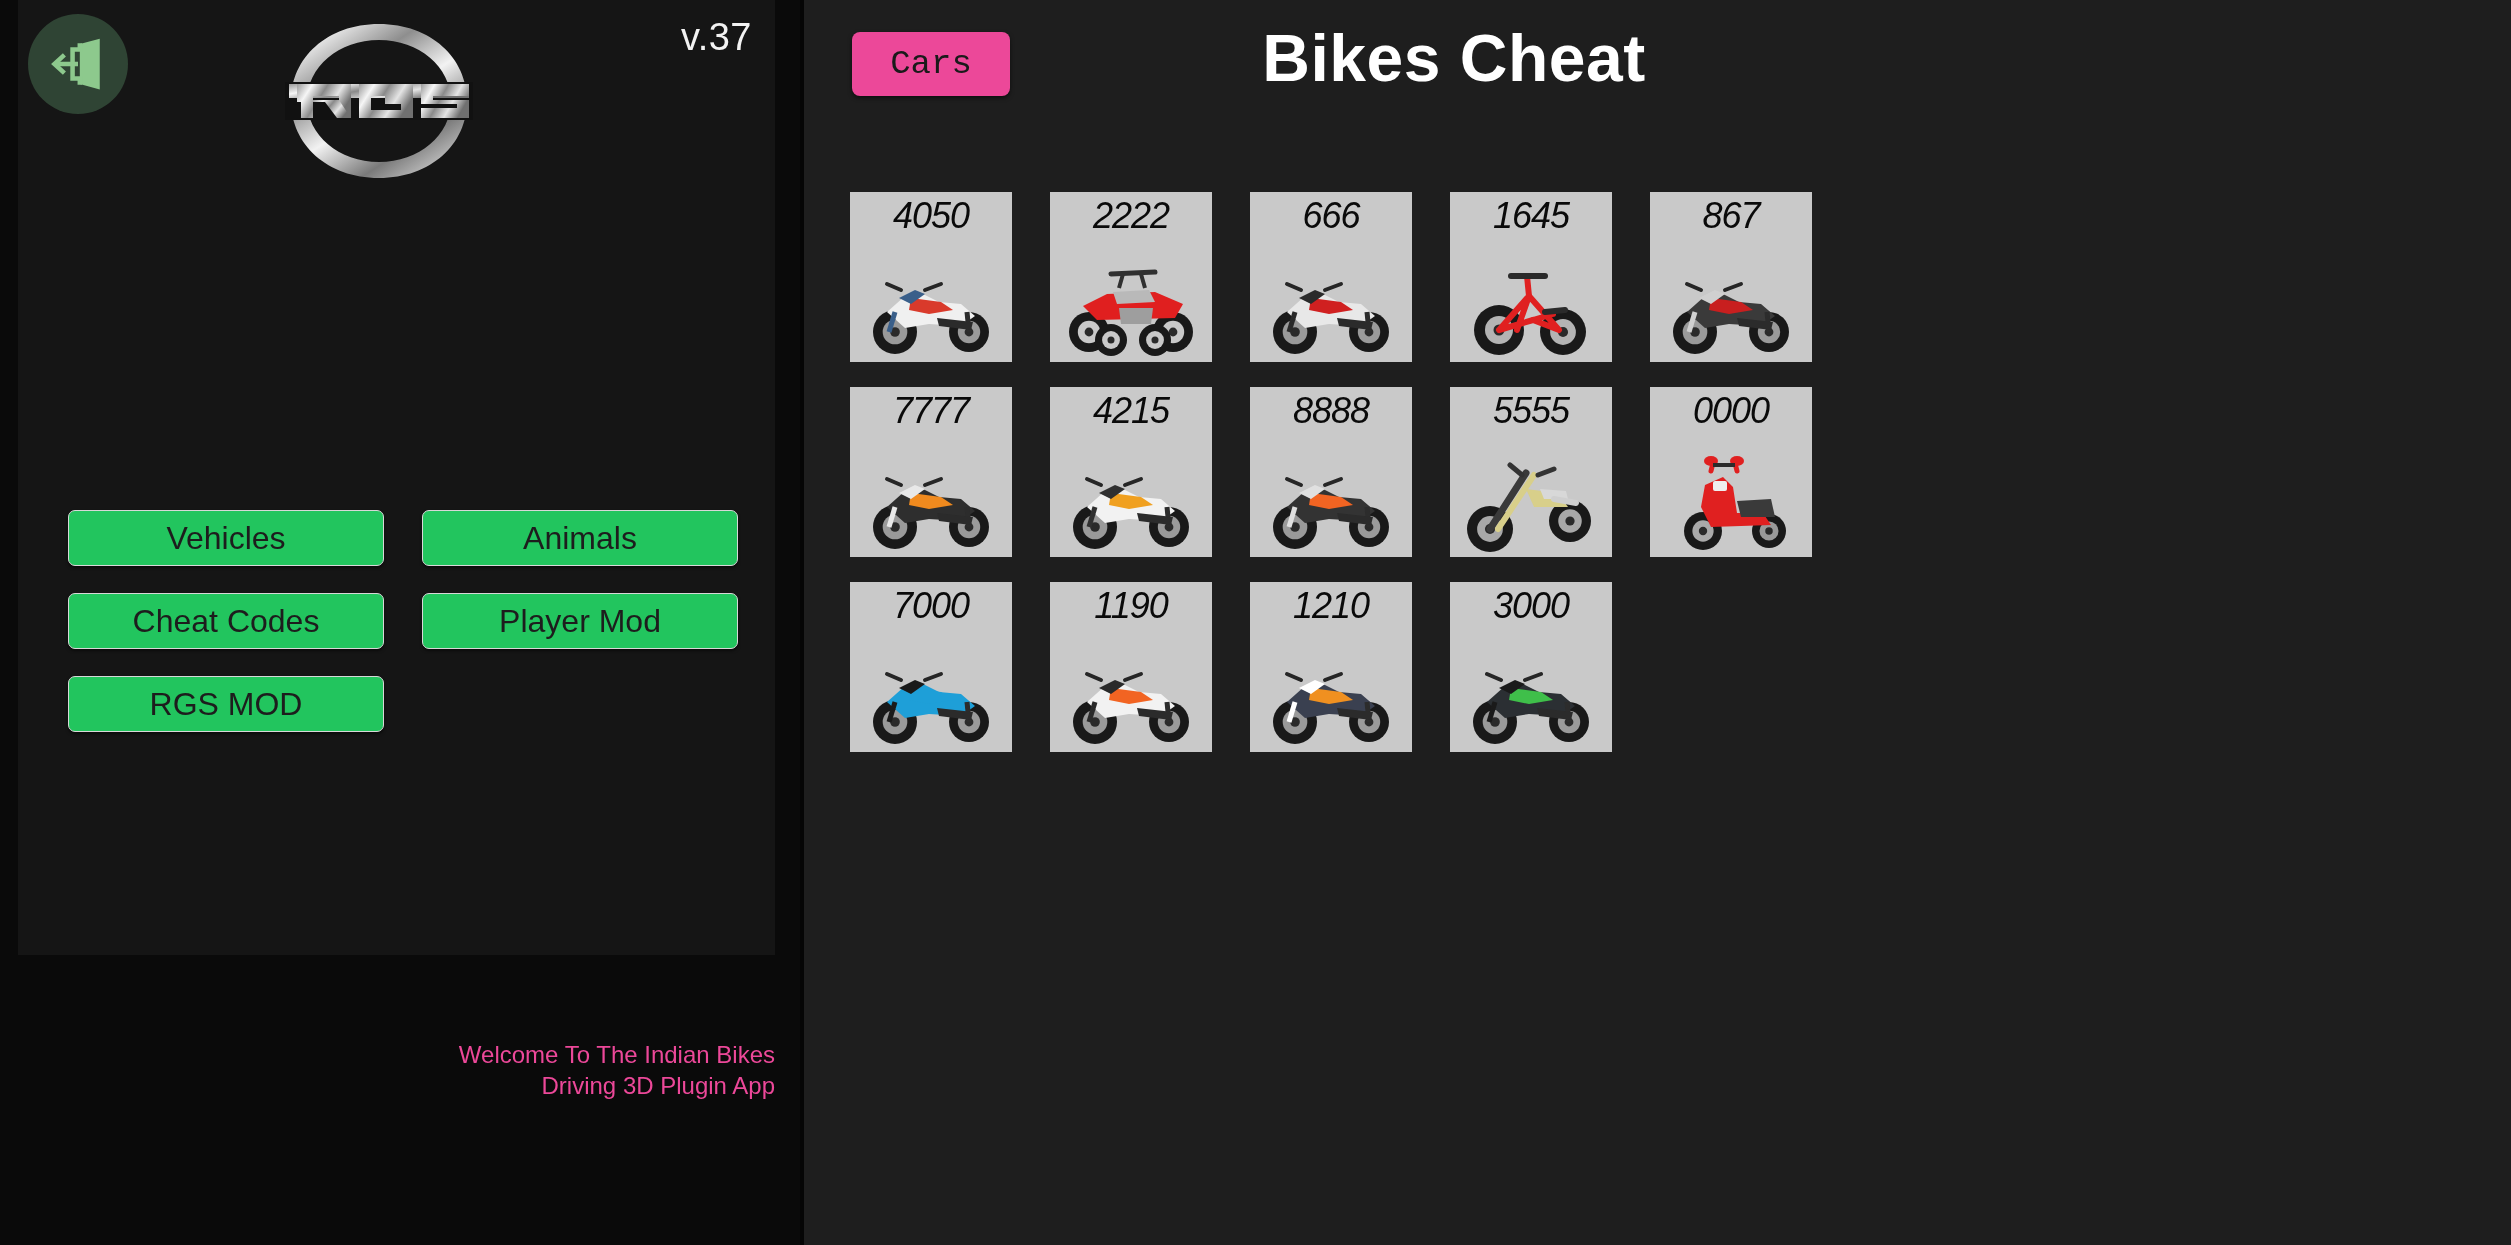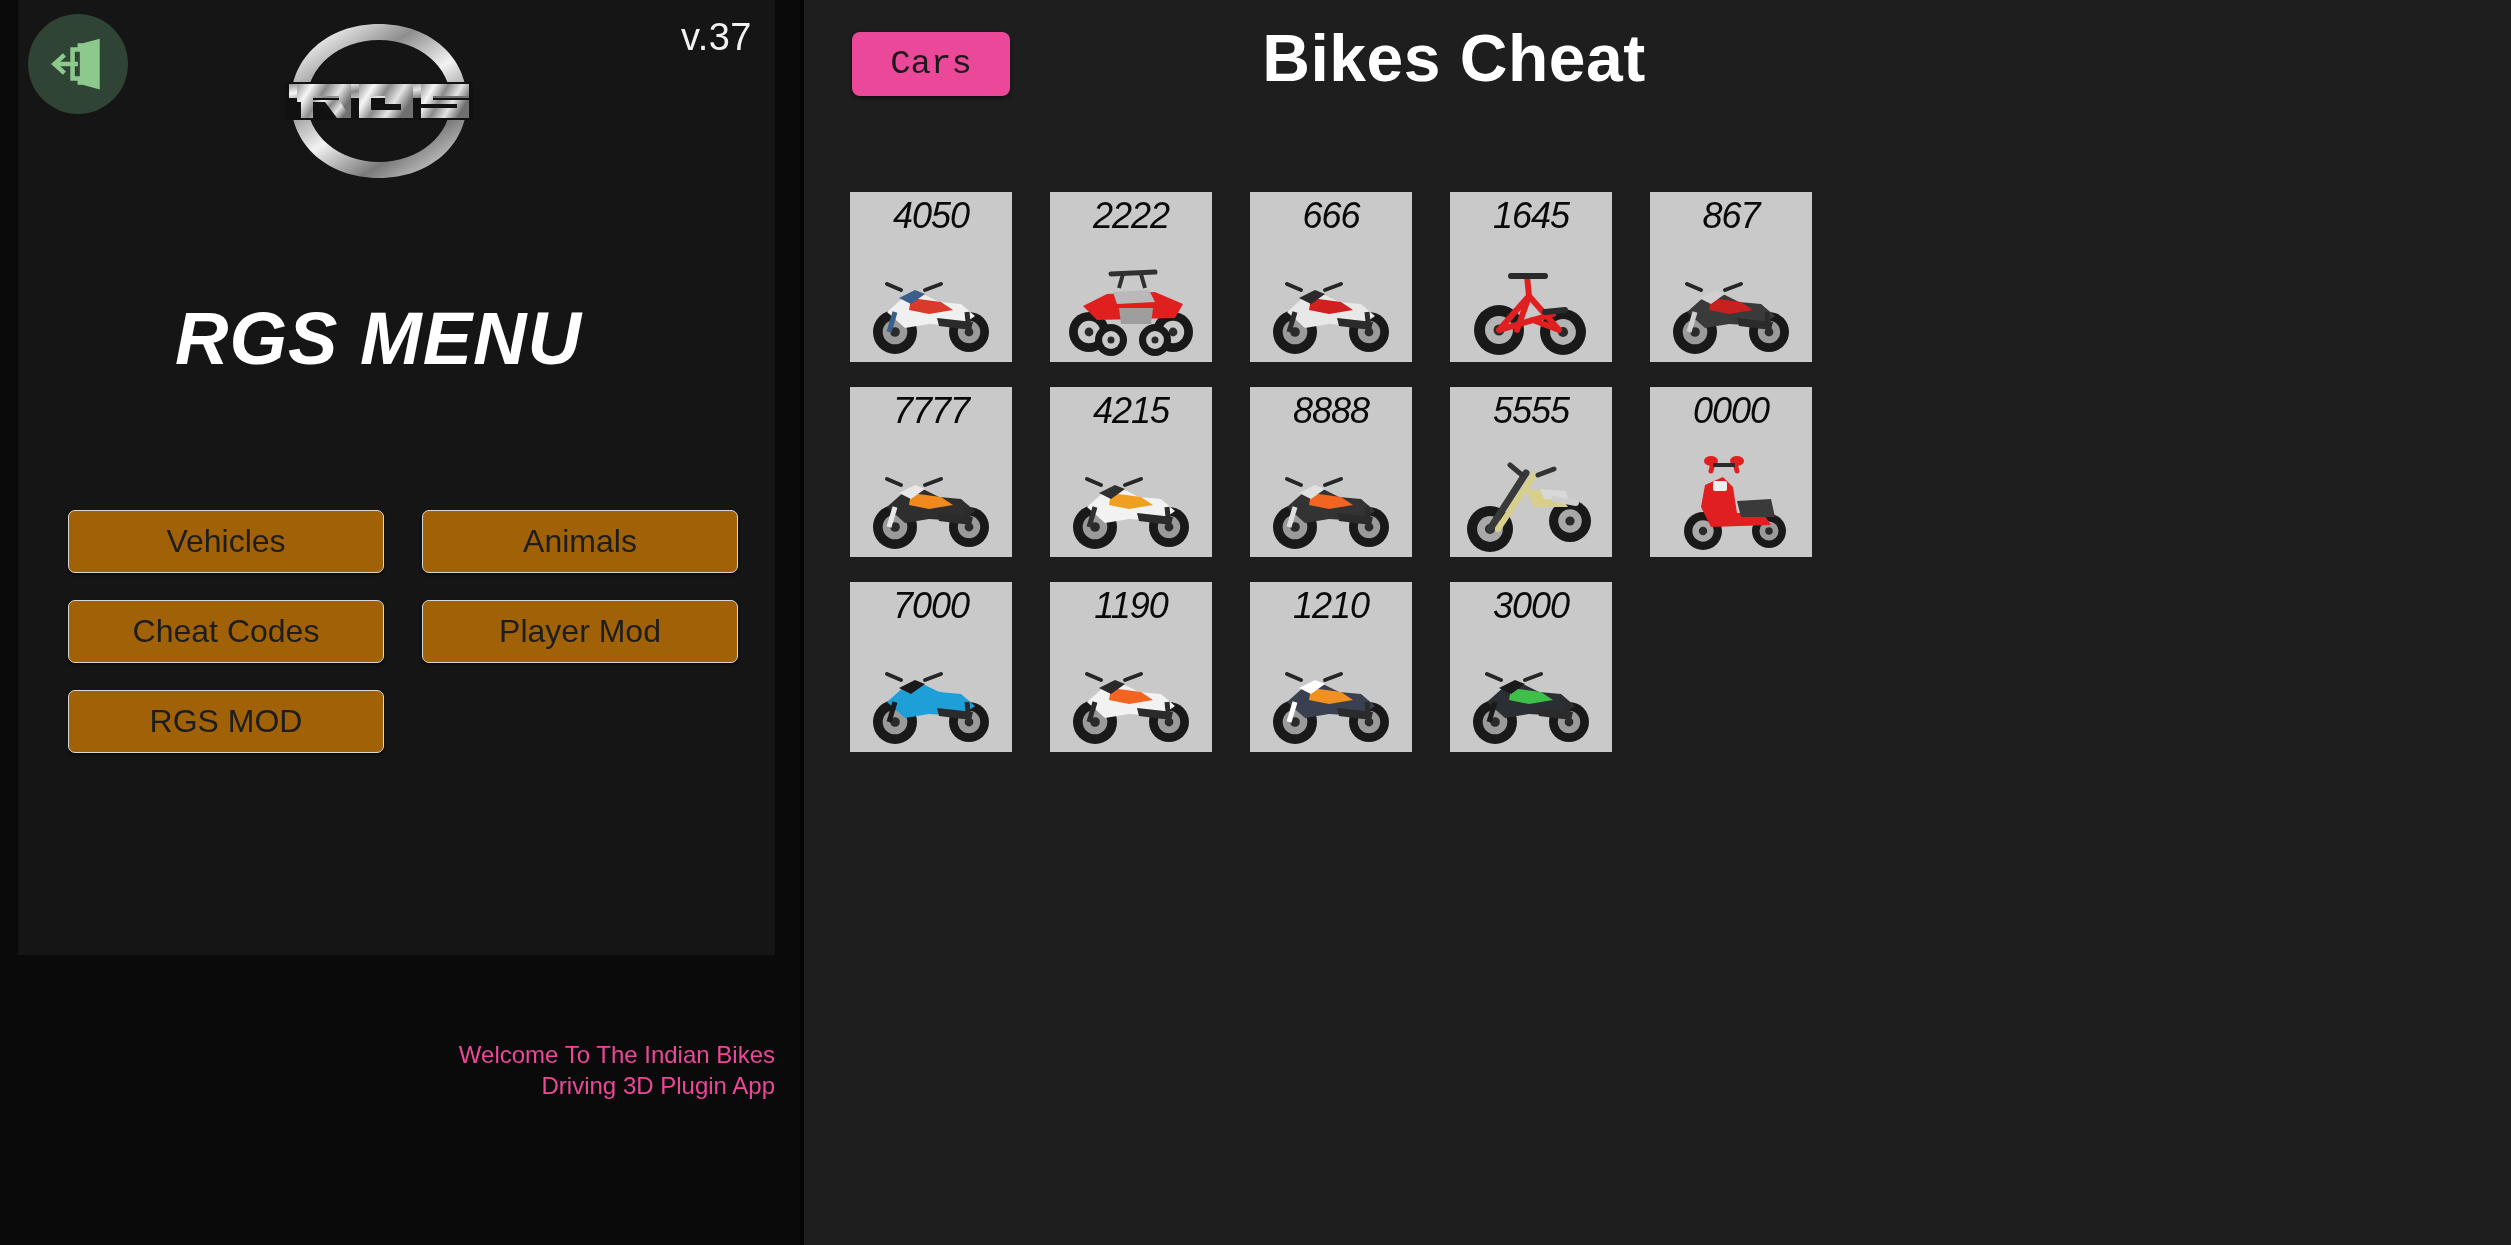--- a/index.html
+++ b/index.html
@@ -52,22 +52,22 @@
 
   .btn-grid {
     position:absolute; left:68px; top:510px;
     width:670px;
     display:grid;
     grid-template-columns:316px 316px;
     column-gap:38px;
     row-gap:27px;
   }
   .menu-btn {
-    height:63px;
-    background:#a16207;
+    height:56px;
+    background:#22c55e;
     border:1px solid #d8d8d8;
     border-radius:7px;
     color:#1d1d1d;
     font-size:32px;
     display:flex; align-items:center; justify-content:center;
     cursor:pointer;
     box-shadow:0 2px 3px rgba(0,0,0,.5);
     font-family:"Liberation Sans", sans-serif;
   }
 
@@ -193,21 +193,20 @@
           <path d="M58 80 L84 80 L96 98 L82 98 L70 82 L58 82 Z" fill="url(#metal2)"></path>
 
           <path d="M104 64 L158 64 L158 76 L116 76 L116 90 L146 90 L146 84 L130 84 L130 76 L158 76 L158 98 L104 98 Z" fill="url(#metal2)"></path>
 
           <path d="M166 64 L214 64 L214 76 L178 76 L178 80 L214 80 L214 98 L166 98 L166 88 L202 88 L202 84 L166 84 Z" fill="url(#metal2)"></path>
         </g>
       </svg>
     </div>
   </div>
 
-  <h1 class="menu-title">RGS MENU</h1>
 
   <div class="btn-grid">
     <button class="menu-btn">Vehicles</button>
     <button class="menu-btn">Animals</button>
     <button class="menu-btn">Cheat Codes</button>
     <button class="menu-btn">Player Mod</button>
     <button class="menu-btn">RGS MOD</button>
   </div>
 
   <div class="welcome">

